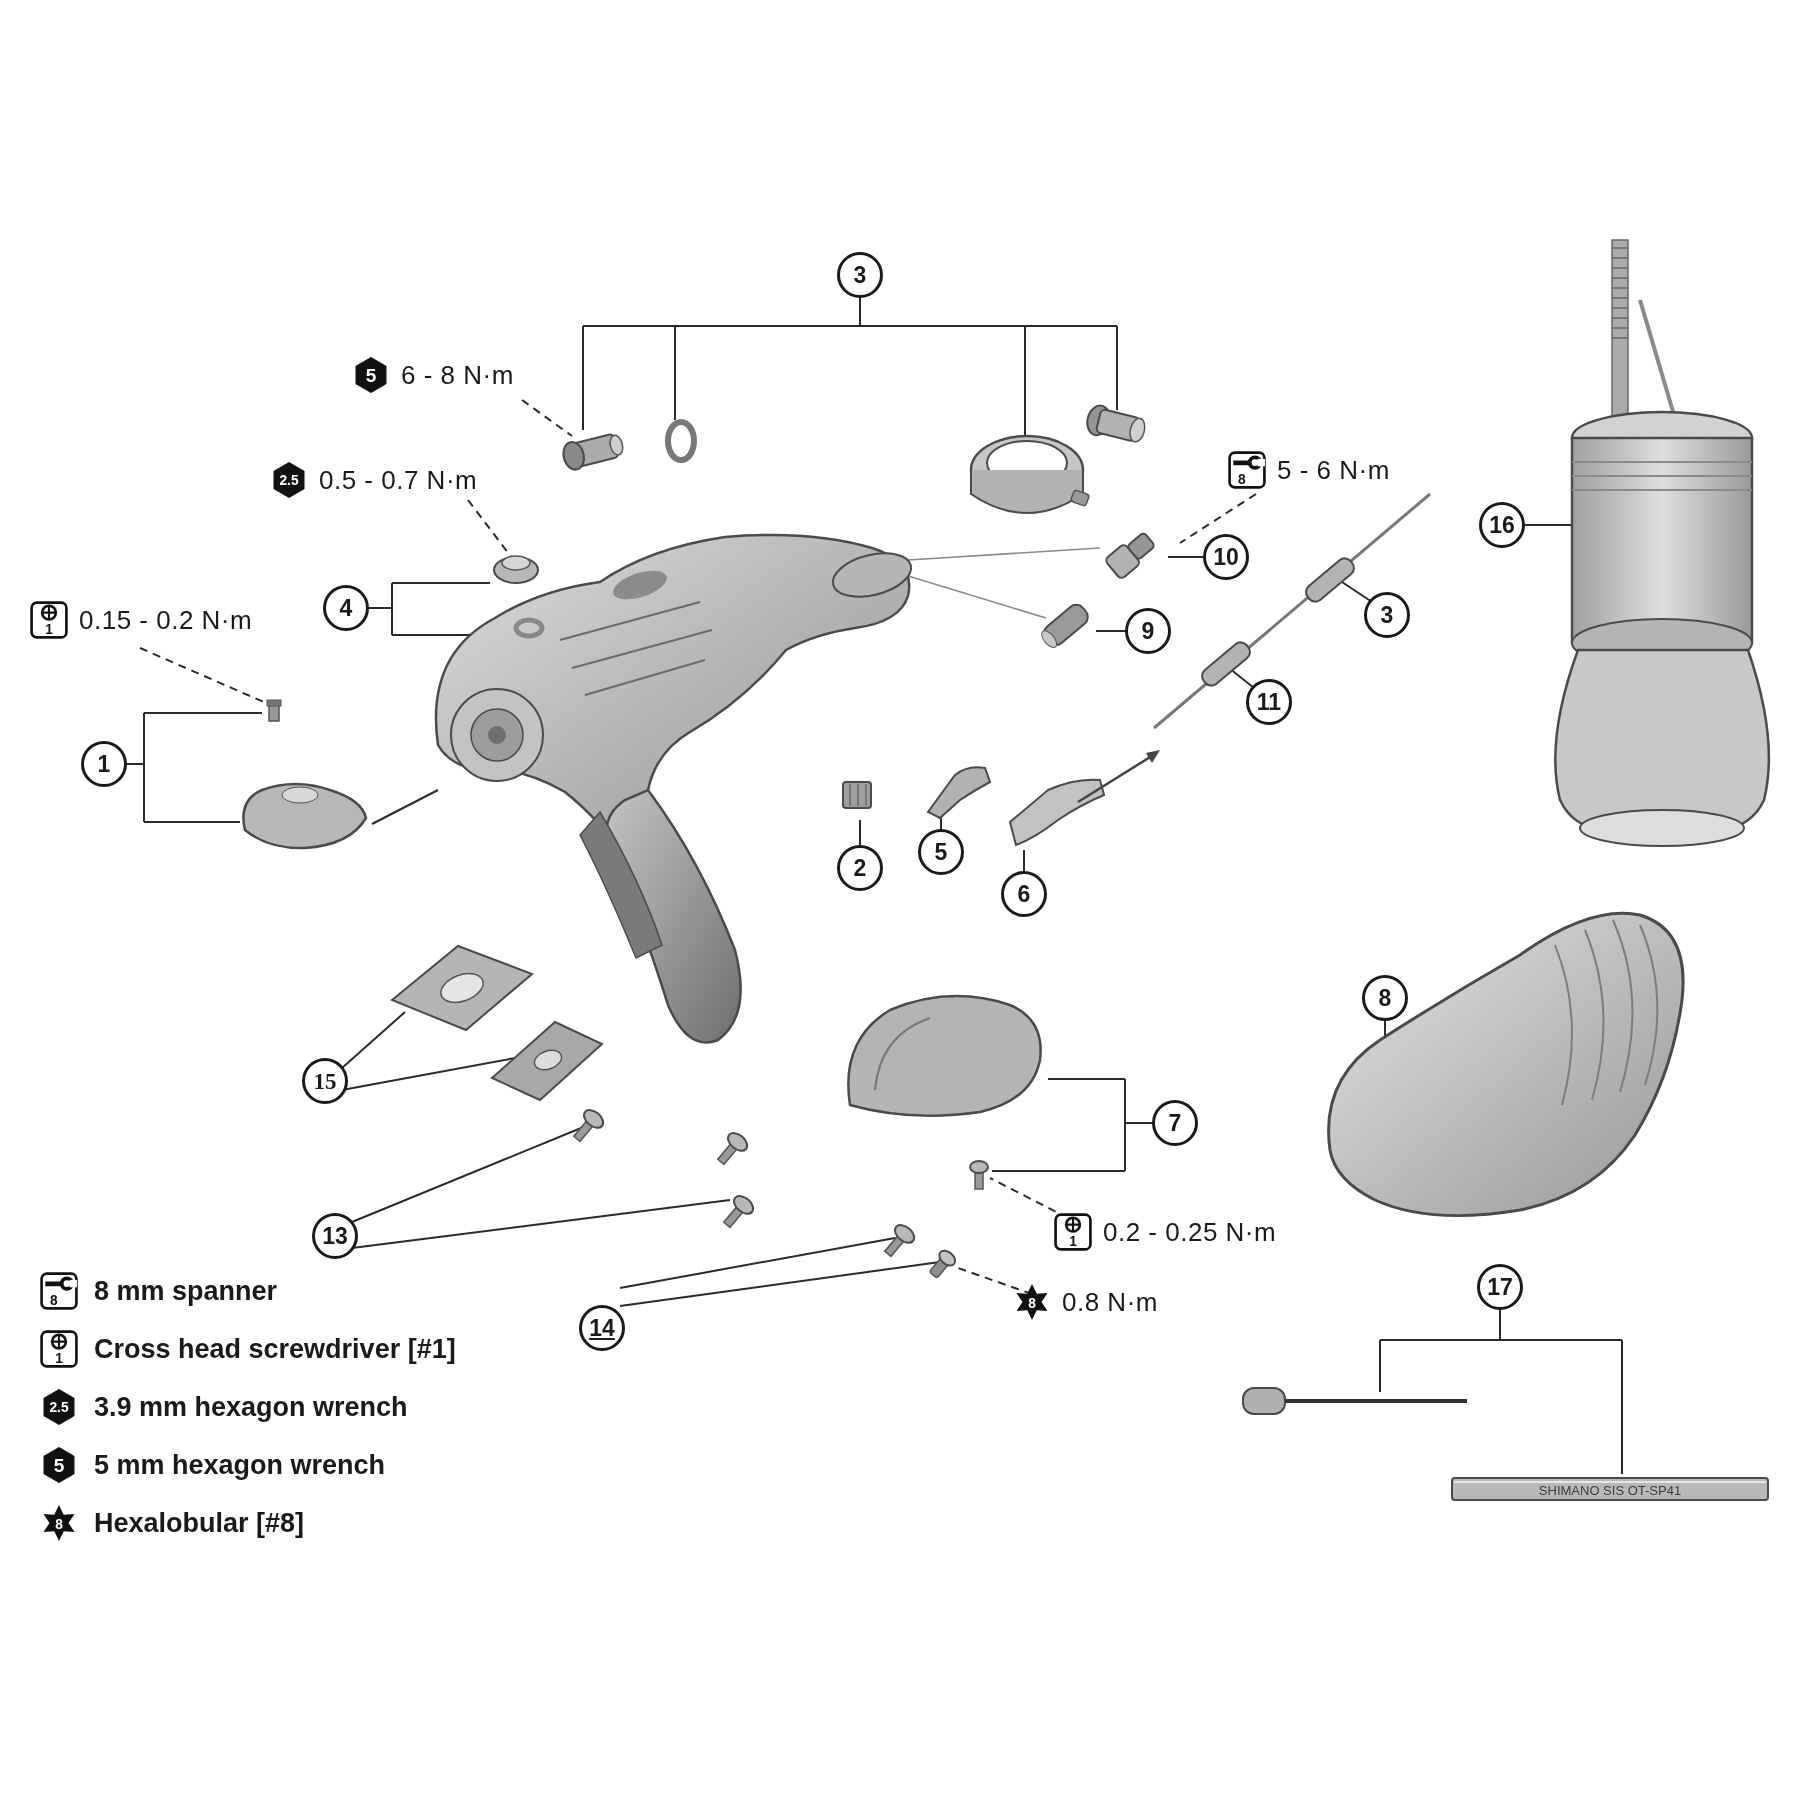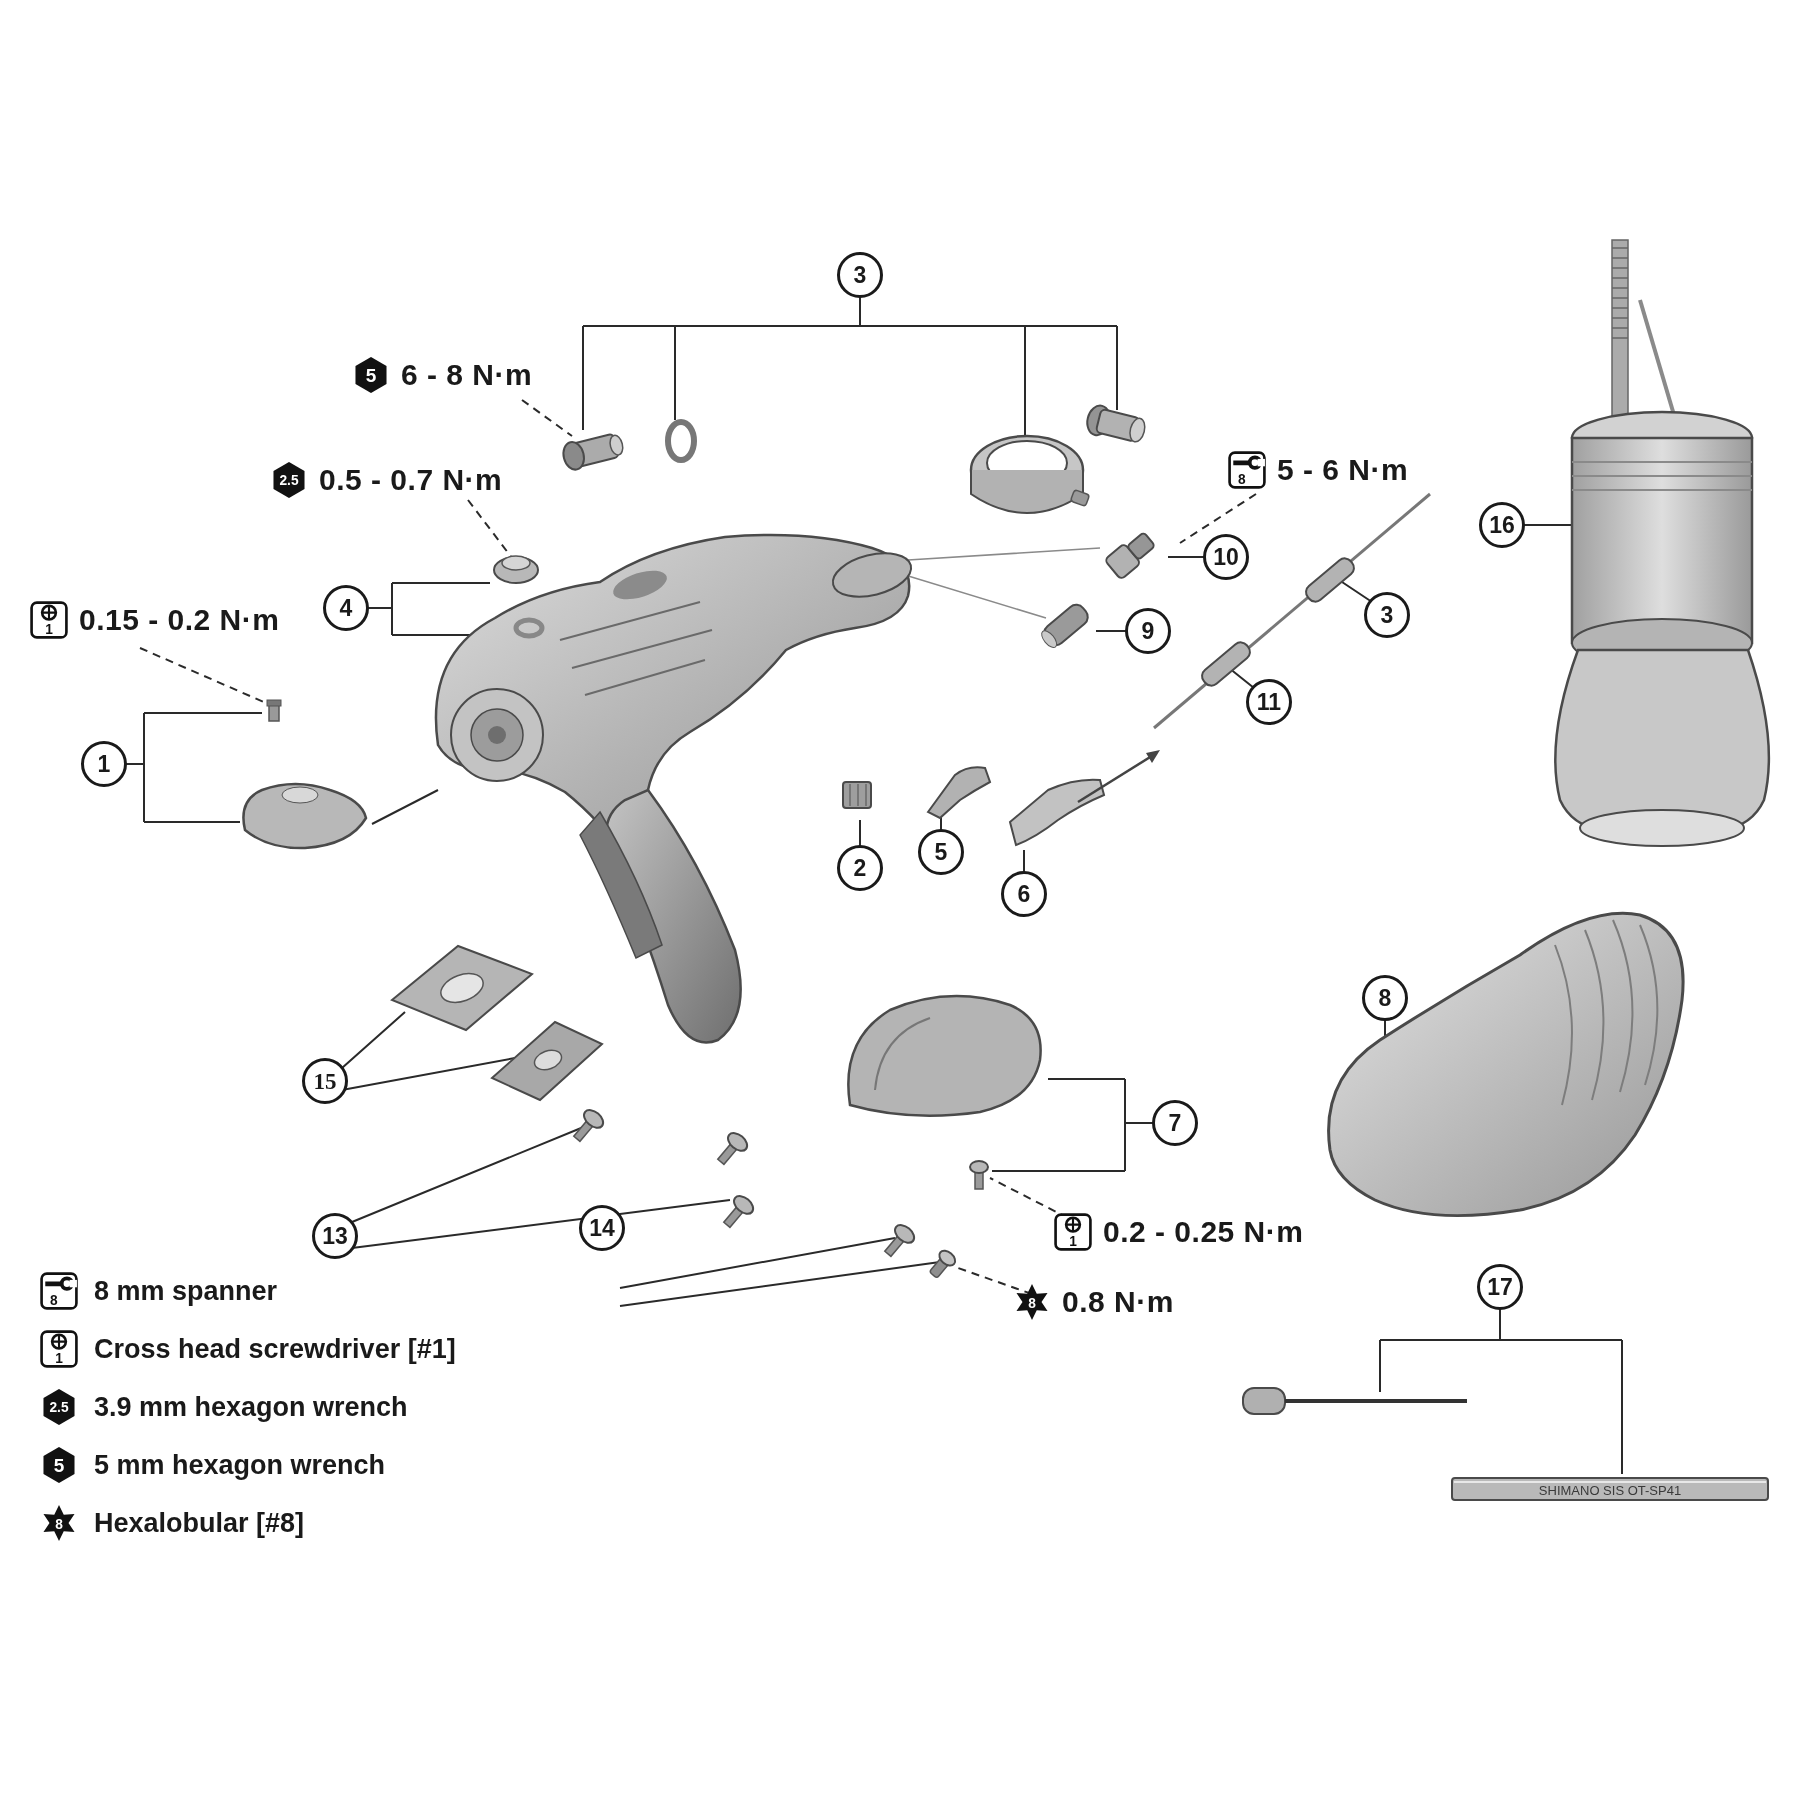--- a/index.html
+++ b/index.html
@@ -4,21 +4,21 @@
 <style>
   html,body{margin:0;padding:0;background:#fff;}
   #stage{position:relative;width:1800px;height:1800px;background:#fff;overflow:hidden;
          font-family:"Liberation Sans",sans-serif;color:#1a1a1a;}
   #drawing{position:absolute;left:0;top:0;}
   #overlay{position:absolute;left:0;top:0;width:1800px;height:1800px;pointer-events:none;}
   .callout{position:absolute;width:40px;height:40px;border:3px solid #1a1a1a;border-radius:50%;
            background:#fff;display:flex;align-items:center;justify-content:center;
            font-size:23px;font-weight:bold;transform:translate(-50%,-50%);line-height:1;}
   .torque-label{position:absolute;display:flex;align-items:center;gap:11px;transform:translateY(-50%);white-space:nowrap;}
-  .torque-text{font-size:30px;font-weight:bold;letter-spacing:0.5px;text-align:right;}
+  .torque-text{font-size:26px;font-weight:normal;letter-spacing:0.5px;text-align:right;}
   .tool-icon{display:inline-flex;width:38px;height:38px;}
   .tool-icon svg{width:38px;height:38px;}
   #legend{position:absolute;left:40px;top:1272px;display:flex;flex-direction:column;gap:20px;}
   .legend-row{display:flex;align-items:center;gap:16px;}
   .legend-text{font-size:27px;font-weight:bold;text-align:center;}
 </style>
 </head>
 <body>
 
 <div id="stage">
@@ -223,21 +223,21 @@
       <div class="callout" style="left: 346px; top: 608px;">4</div>
       <div class="callout" style="left: 941px; top: 852px;">5</div>
       <div class="callout" style="left: 1024px; top: 894px;">6</div>
       <div class="callout" style="left: 1175px; top: 1123px;">7</div>
       <div class="callout" style="left: 1385px; top: 998px;">8</div>
       <div class="callout" style="left: 1148px; top: 631px;">9</div>
       <div class="callout" style="left: 1226px; top: 557px;">10</div>
       <div class="callout" style="left: 1269px; top: 702px;">11</div>
       <div class="callout" style="left: 1387px; top: 615px;">3</div>
       <div class="callout" style="left: 335px; top: 1236px;">13</div>
-      <div class="callout" style="left: 602px; top: 1228px;">14</div>
+      <div class="callout" style="left: 602px; top: 1328px; text-decoration: underline;">14</div>
       <div class="callout" style="left: 325px; top: 1081px; font-family: Liberation Serif, serif;">15</div>
       <div class="callout" style="left: 1502px; top: 525px;">16</div>
       <div class="callout" style="left: 1500px; top: 1287px;">17</div>
       <div class="torque-label" style="left: 352px; top: 375px;">
         <span class="tool-icon">
           <svg viewBox="0 0 36 36">
             <polygon points="18,1 32.7,9.5 32.7,26.5 18,35 3.3,26.5 3.3,9.5" fill="#111"></polygon>
             <text x="18" y="24.5" font-size="18" font-weight="bold" fill="#fff" text-anchor="middle" font-family="Liberation Sans, sans-serif">5</text>
           </svg>
         </span>

